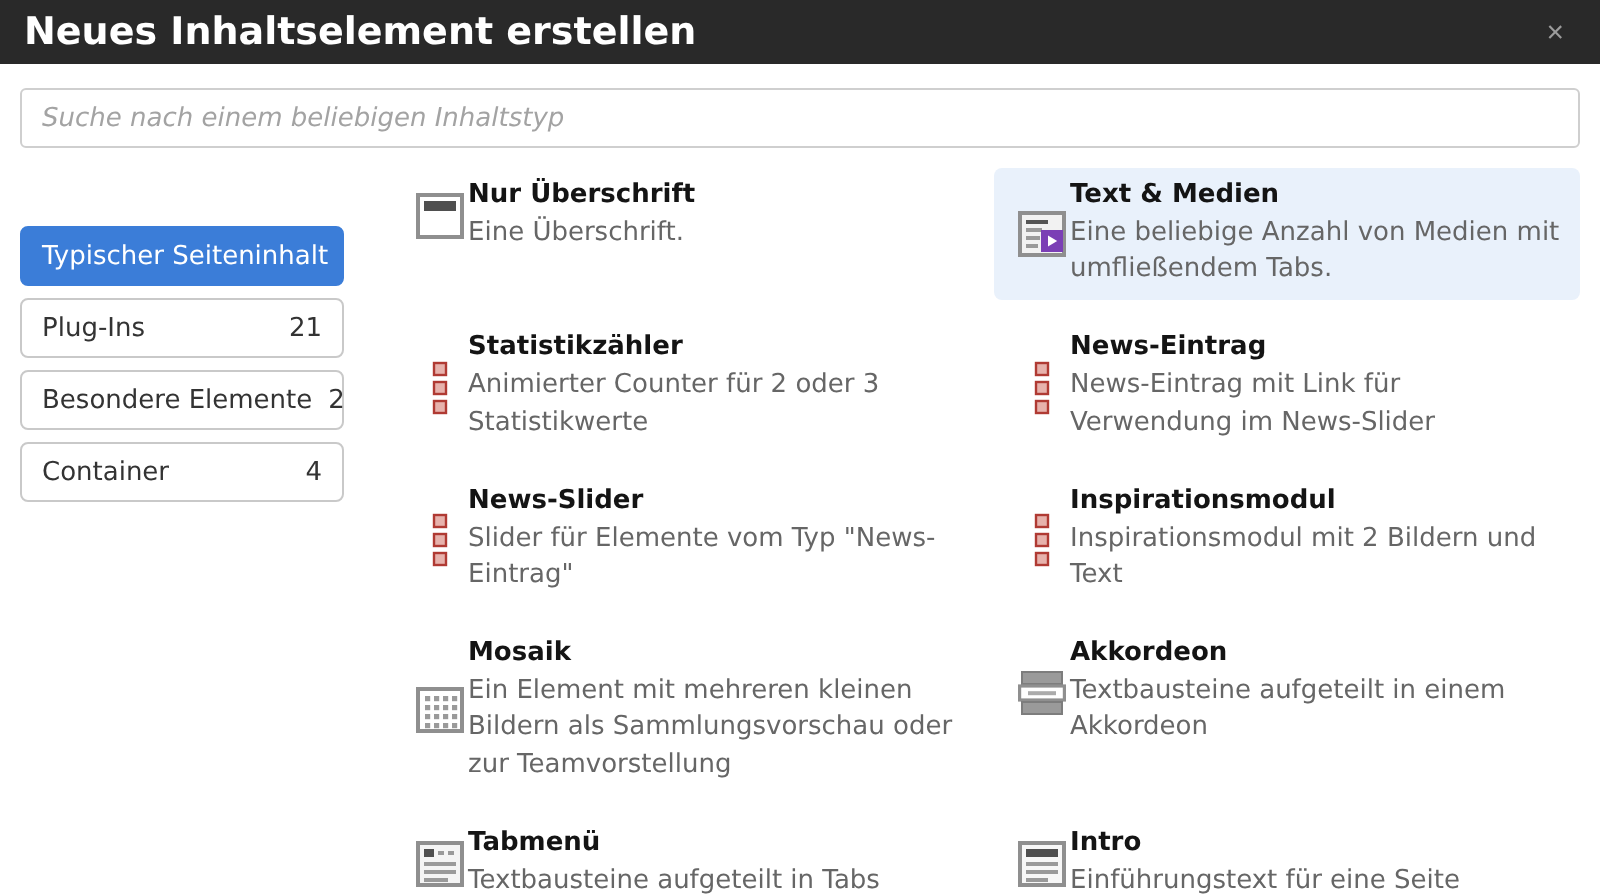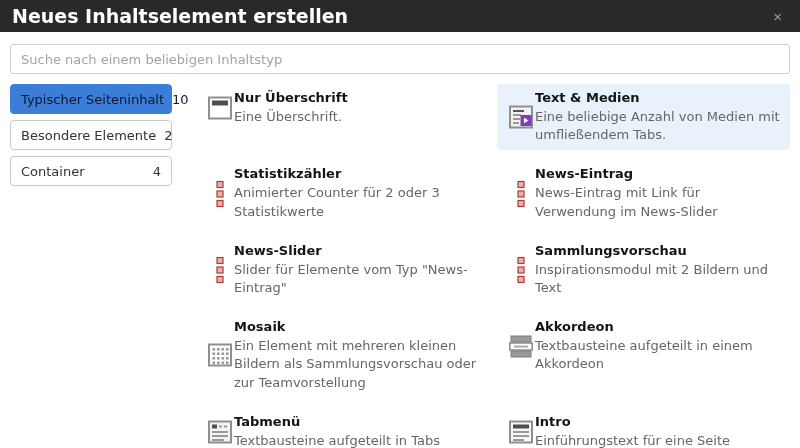--- a/index.html
+++ b/index.html
@@ -34,20 +34,21 @@
   .search-input {
     width: 100%;
     height: 30px;
     border: 1px solid #cfcfcf;
     border-radius: 3px;
     padding: 0 10px;
     font-size: 13px;
     font-family: inherit;
     color: #333;
     outline: none;
+    font-style: italic;
   }
   .search-input::placeholder { color: #a3a3a3; }
   .content-wrap {
     display: flex;
     gap: 24px;
     align-items: flex-start;
     margin-top: 10px;
   }
   .tabs {
     width: 162px;
@@ -68,21 +69,22 @@
     font-family: inherit;
     font-size: 13px;
     color: #333;
     cursor: pointer;
     text-align: left;
     white-space: nowrap;
   }
   .tab.active {
     background: var(--accent-blue, #3b7dd8);
     border-color: var(--accent-blue, #3b7dd8);
-    color: #0f172a;
+    color: #ffffff;
+    margin-top: 29px;
   }
   .tab-count { margin-left: 8px; }
   .items {
     flex: 1;
     display: grid;
     grid-template-columns: 1fr 1fr;
     column-gap: 8px;
     row-gap: 10px;
     align-items: start;
   }
@@ -110,20 +112,24 @@
   </header>
   <div class="modal-body">
     <input class="search-input" type="text" placeholder="Suche nach einem beliebigen Inhaltstyp" style="">
     <div class="content-wrap">
       <nav class="tabs" id="tabs">
   <button class="tab active">
     <span class="tab-label">Typischer Seiteninhalt</span>
     <span class="tab-count">10</span>
   </button>
 
+  <button class="tab">
+    <span class="tab-label">Plug-Ins</span>
+    <span class="tab-count">21</span>
+  </button>
 
   <button class="tab">
     <span class="tab-label">Besondere Elemente</span>
     <span class="tab-count">2</span>
   </button>
 
   <button class="tab">
     <span class="tab-label">Container</span>
     <span class="tab-count">4</span>
   </button>
@@ -212,21 +218,21 @@
     <span class="item-icon">
               <svg viewBox="0 0 28 28">
                 <g fill="#e7b2ac" stroke="#b03a33" stroke-width="1.2">
                   <rect x="11" y="1.5" width="6" height="6"></rect>
                   <rect x="11" y="11" width="6" height="6"></rect>
                   <rect x="11" y="20.5" width="6" height="6"></rect>
                 </g>
               </svg>
             </span>
     <div class="item-text">
-      <div class="item-title">Sammlungsvorschau</div>
+      <div class="item-title">Inspirationsmodul</div>
       <div class="item-desc">Inspirationsmodul mit 2 Bildern und Text</div>
     </div>
   </div>
 
   <div class="item">
     <span class="item-icon">
               <svg viewBox="0 0 28 28">
                 <rect x="3" y="3.5" width="22" height="21" fill="#fff" stroke="#8f8f8f" stroke-width="2"></rect>
                 <g fill="#9a9a9a">
                   <rect x="6.5" y="7" width="2.6" height="2.6"></rect>

